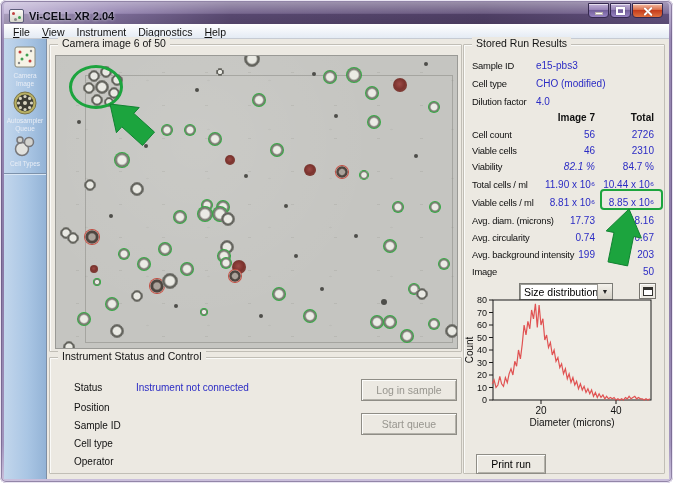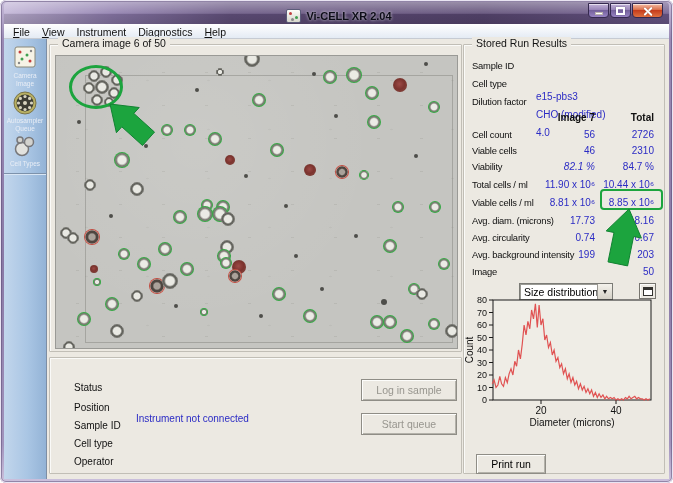--- a/index.html
+++ b/index.html
@@ -1,18 +1,18 @@
 <!DOCTYPE html>
 <html><head>
 <meta charset="utf-8">
 <style>
 html,body{margin:0;padding:0;width:673px;height:483px;overflow:hidden;font-family:"Liberation Sans","DejaVu Sans",sans-serif;background:#fff;}
 *{box-sizing:border-box;}
 .frame{position:absolute;inset:0;border-radius:6px;background:linear-gradient(180deg,#c9bedb 0%,#9a8ab5 8%,#8a79a6 55%,#a294bd 92%,#cdc2de 100%);box-shadow:inset 0 0 0 1px #e9e4f2, inset 0 0 0 2px rgba(80,65,105,.45);}
-.titlebar{position:absolute;left:4px;right:4px;top:2px;height:27px;background:linear-gradient(180deg,rgba(255,255,255,.38) 0%,rgba(255,255,255,.12) 42%,rgba(0,0,0,.12) 45%,rgba(0,0,0,.22) 100%),linear-gradient(90deg,#c0b3d6 0%,#8d7bac 16%,#64527f 34%,#594772 72%,#6d5a8c 100%);display:flex;align-items:center;border-radius:4px 4px 0 0;justify-content:center;}
+.titlebar{position:absolute;left:4px;right:4px;top:2px;height:27px;background:linear-gradient(180deg,rgba(255,255,255,.38) 0%,rgba(255,255,255,.12) 42%,rgba(0,0,0,.12) 45%,rgba(0,0,0,.22) 100%),linear-gradient(90deg,#c0b3d6 0%,#8d7bac 16%,#64527f 34%,#594772 72%,#6d5a8c 100%);display:flex;align-items:center;border-radius:4px 4px 0 0;}
 .apptitle{font-size:11px;color:#0d0d18;font-weight:bold;text-shadow:0 0 3px rgba(255,255,255,.8);margin-left:5px;}
 .appicon{width:15px;height:14px;margin-left:5px;border:1px solid #5c5c7a;border-radius:2px;background:linear-gradient(#fdfdf8,#d6d6cc);position:relative;}
 .appicon i{position:absolute;width:3px;height:3px;border-radius:50%;}
 .winbtns{position:absolute;right:6px;top:1px;display:flex;gap:1px;}
 .wbtn{width:21px;height:15px;border:1px solid #35294f;border-radius:0 0 4px 4px;background:linear-gradient(#c3b4d9 0%,#9783b8 45%,#74619b 50%,#9884c4 100%);box-shadow:inset 0 1px 0 rgba(255,255,255,.6);display:flex;align-items:center;justify-content:center;position:relative;}
 .wbtn.close{width:31px;background:linear-gradient(#f4bca6 0%,#dd7450 42%,#c63d1d 50%,#e0703f 100%);}
 .glyph-min{width:8px;height:3px;background:#fff;border:1px solid rgba(60,40,20,.35);margin-top:5px;}
 .glyph-max{width:9px;height:8px;border:2px solid #fff;box-shadow:0 0 1px rgba(0,0,0,.5);}
 .glyph-x{position:relative;width:10px;height:10px;}
 .glyph-x::before,.glyph-x::after{content:"";position:absolute;left:4px;top:0;width:2.4px;height:11px;background:#fff;border-radius:1px;box-shadow:0 0 1px rgba(80,20,0,.6);}
@@ -38,21 +38,21 @@
 .cell{position:absolute;border-radius:50%;}
 .cell.v{background:radial-gradient(circle, #ebebe5 0% 40%, #7d7d75 58% 71%, #f3f3ef 79% 100%);border:1.5px solid rgba(52,170,66,.95);}
 .cell.g{background:radial-gradient(circle, #e9e9e3 0% 42%, #60605a 60% 75%, #f1f1ed 83% 100%);border:1px solid rgba(140,140,134,.5);}
 .cell.d{background:radial-gradient(circle at 45% 42%, #9c4a46 0%, #7c332e 55%, #8e4a42 100%);border:1px solid rgba(120,60,52,.5);}
 .cell.r{background:radial-gradient(circle, #aaa29a 0% 30%, #4e4640 45% 62%, #d4d0ca 72% 100%);border:1.5px solid rgba(198,72,60,.9);}
 .cell.s{background:#4e4e4a;}
 .annot-circle{position:absolute;border:3px solid #1ca43e;border-radius:50%;}
 .btn{position:absolute;background:#ece9e2;border:1px solid #8f8d86;box-shadow:inset 1px 1px 0 #fdfdfb, inset -1px -1px 0 #b4b2aa;font-size:10.5px;display:flex;align-items:center;justify-content:center;}
 .btn.disabled{color:#97958e;}
 .row-label{position:absolute;font-size:10px;color:#101010;white-space:nowrap;}
-.row-value{position:absolute;font-size:10px;color:#2b2bc4;white-space:nowrap;margin-top:31px;}
+.row-value{position:absolute;font-size:10px;color:#2b2bc4;white-space:nowrap;}
 .col-num{position:absolute;font-size:10px;color:#2b2bc4;text-align:right;white-space:nowrap;}
 .col-head{position:absolute;font-size:10px;font-weight:bold;color:#101010;text-align:right;white-space:nowrap;}
 #res-table .row-label,#res-info .row-label{font-size:9.4px;letter-spacing:-0.2px;}
 .dropdown{font-size:9.5px;}
 .dd-text{white-space:nowrap;overflow:hidden;}
 .hl-box{position:absolute;border:2px solid #1ca43e;border-radius:4px;}
 .dropdown{position:absolute;background:#fff;border:1px solid #7b7b76;box-shadow:inset 1px 1px 0 #9a9a94;display:flex;align-items:center;font-size:10.5px;}
 .dropdown .dd-text{flex:1;padding-left:4px;color:#000;}
 .dd-arrow{width:15px;height:100%;background:linear-gradient(#f4f2ec,#d4d0c6);border-left:1px solid #9a9892;display:flex;align-items:center;justify-content:center;font-size:7px;color:#222;}
 .popout{position:absolute;width:17px;height:16px;background:#ece9e2;border:1px solid #77756f;box-shadow:inset 1px 1px 0 #fcfcfa;display:flex;align-items:center;justify-content:center;}
@@ -231,20 +231,21 @@
             <div class="cell s" style="left: 53px; top: 158px; width: 4px; height: 4px;"></div>
           </div>
         <div class="annot-circle" style="left:13px;top:9px;width:54px;height:44px;"></div>
         <svg style="position:absolute;left:48px;top:42px;" width="70" height="64">
           <polygon points="6,6 35.2,9.5 29.8,15.4 50.5,34.1 38.5,47.5 17.8,28.8 12.4,34.7" fill="#1ca43e" stroke="#128232" stroke-width="1"></polygon>
         </svg>
       </div>
     </div>
 
     <div class="group" style="left:45px;top:333px;width:413px;height:117px;">
+      <span class="legend">Instrument Status and Control</span>
       <div id="instr-rows">
           <div class="row-label" style="left: 24px; top: 24px;">Status</div>
           <div class="row-value" style="left: 86px; top: 24px;">Instrument not connected</div>
           <div class="row-label" style="left: 24px; top: 44px;">Position</div>
           <div class="row-label" style="left: 24px; top: 62px;">Sample ID</div>
           <div class="row-label" style="left: 24px; top: 80px;">Cell type</div>
           <div class="row-label" style="left: 24px; top: 98px;">Operator</div>
         </div>
       <div class="btn disabled" style="left:311px;top:55px;width:96px;height:22px;">Start queue</div>
       <div class="btn disabled" style="left:311px;top:21px;width:96px;height:22px;">Log in sample</div>

